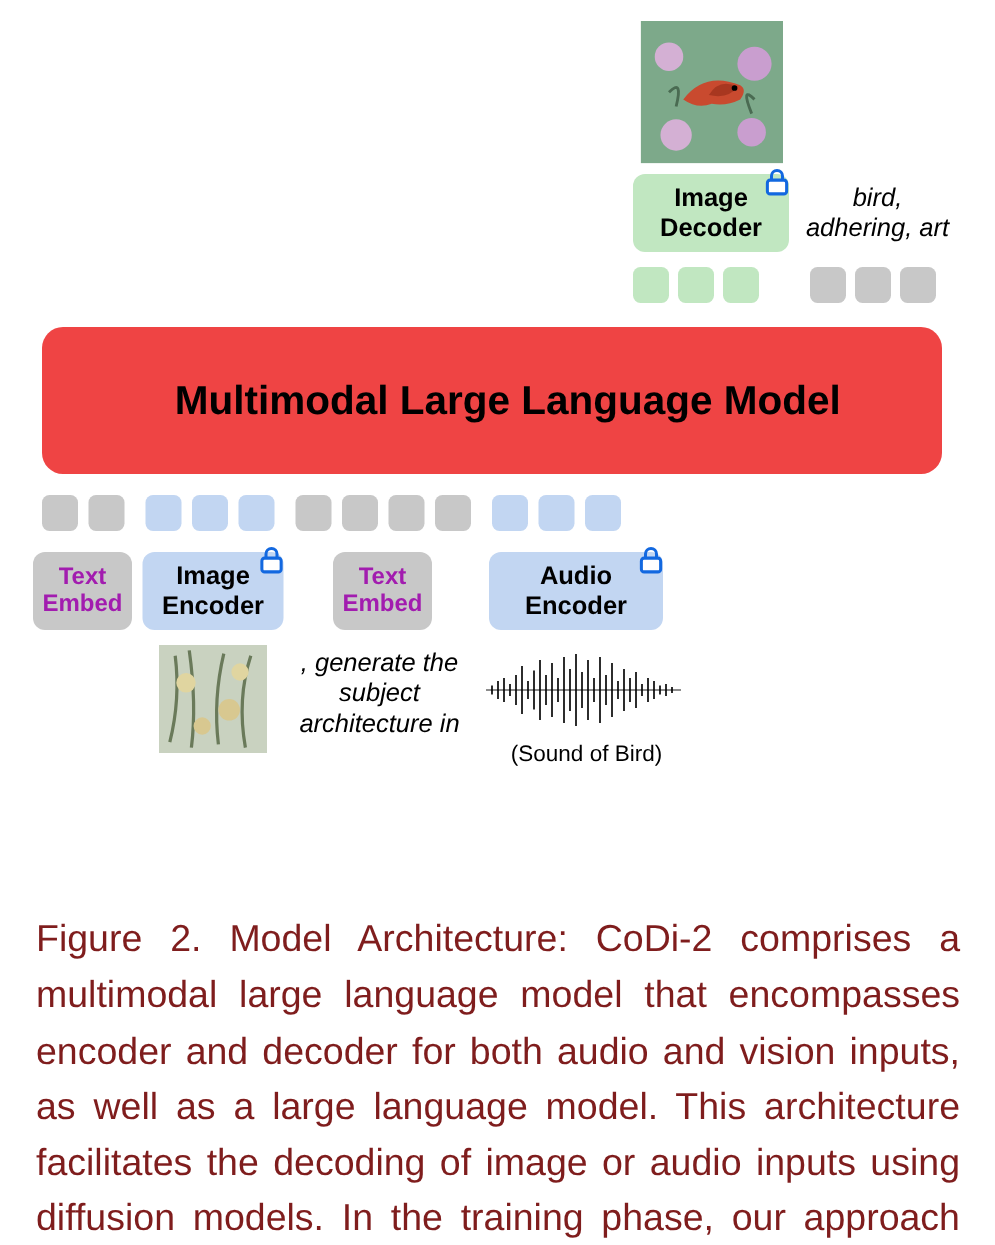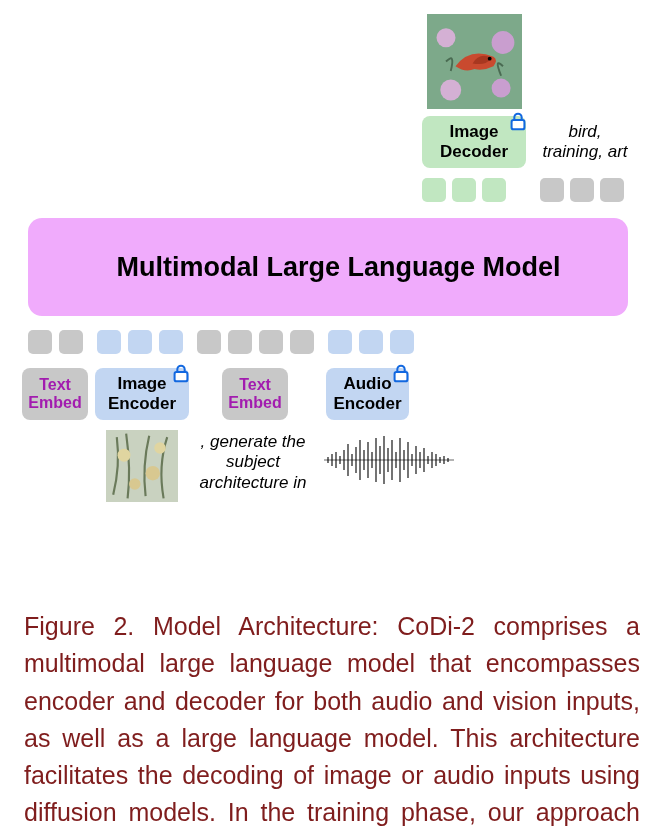--- a/index.html
+++ b/index.html
@@ -26,21 +26,21 @@
     font-weight: bold;
     font-size: 17px;
     line-height: 1.15;
     padding: 4px;
   }
   .green { background: #c1e7c1; color: #000; }
   .gray  { background: #c8c8c8; color: #a21caf; }
   .blue  { background: #c2d6f2; color: #000; }
   .llm-block {
     position: absolute;
-    background: #f0abfc;
+    background: #ef4444;
     border-radius: 14px;
     display: flex;
     align-items: center;
     justify-content: center;
     font-weight: bold;
     font-size: 27px;
     color: #000;
     padding-left: 21px;
   }
   .token {
@@ -118,21 +118,21 @@
     <span class="lock">
       <svg viewBox="0 0 24 24" width="22" height="22">
         <rect x="5" y="11" width="14" height="10" rx="2" fill="#fff" stroke="#1268e0" stroke-width="2.2"></rect>
         <path d="M8 11 V8 a4 4 0 0 1 8 0 v3" fill="none" stroke="#1268e0" stroke-width="2.2"></path>
       </svg>
     </span>
   </div>
 
   <div class="italic" style="left:530px; top:122px; width:110px;">
     <span style="white-space:pre-line;">bird,
-training, art</span>
+adhering, art</span>
   </div>
 
   <div class="token tkn-green" style="left:422px; top:178px;"></div>
   <div class="token tkn-green" style="left:452px; top:178px;"></div>
   <div class="token tkn-green" style="left:482px; top:178px;"></div>
   <div class="token tkn-gray" style="left:540px; top:178px;"></div>
   <div class="token tkn-gray" style="left:570px; top:178px;"></div>
   <div class="token tkn-gray" style="left:600px; top:178px;"></div>
 
   <div class="llm-block" style="left:28px; top:218px; width:600px; height:98px;">
@@ -166,21 +166,21 @@
         <path d="M8 11 V8 a4 4 0 0 1 8 0 v3" fill="none" stroke="#1268e0" stroke-width="2.2"></path>
       </svg>
     </span>
   </div>
 
   <div class="block gray" style="left:222px; top:368px; width:66px; height:52px; font-size:16px;">
     <span style="white-space:pre-line;">Text
 Embed</span>
   </div>
 
-  <div class="block blue" style="left:326px; top:368px; width:83px; height:52px;">
+  <div class="block blue" style="left:326px; top:368px; width:116px; height:52px;">
     <span style="white-space:pre-line;">Audio
 Encoder</span>
     <span class="lock">
       <svg viewBox="0 0 24 24" width="22" height="22">
         <rect x="5" y="11" width="14" height="10" rx="2" fill="#fff" stroke="#1268e0" stroke-width="2.2"></rect>
         <path d="M8 11 V8 a4 4 0 0 1 8 0 v3" fill="none" stroke="#1268e0" stroke-width="2.2"></path>
       </svg>
     </span>
   </div>
 
@@ -234,18 +234,21 @@
           <line x1="104" y1="24" x2="104" y2="32"></line>
         <line x1="108" y1="20" x2="108" y2="36"></line>
           <line x1="112" y1="22" x2="112" y2="34"></line>
         <line x1="116" y1="25" x2="116" y2="31"></line>
           <line x1="120" y1="24" x2="120" y2="32"></line>
         <line x1="124" y1="26" x2="124" y2="30"></line>
       </g>
     </svg>
   </div>
 
+  <div class="caption-label" style="left:326px; top:494px; width:130px;">
+    <span>(Sound of Bird)</span>
+  </div>
 
 </div>
 
 <div class="figure-caption">
   <span>Figure 2. Model Architecture: CoDi-2 comprises a multimodal large language model that encompasses encoder and decoder for both audio and vision inputs, as well as a large language model. This architecture facilitates the decoding of image or audio inputs using diffusion models. In the training phase, our approach employs pixel loss obtained from the diffusion models alongside token loss, adhering to the standard causal generation loss.</span>
 </div>
 
 </body></html>

